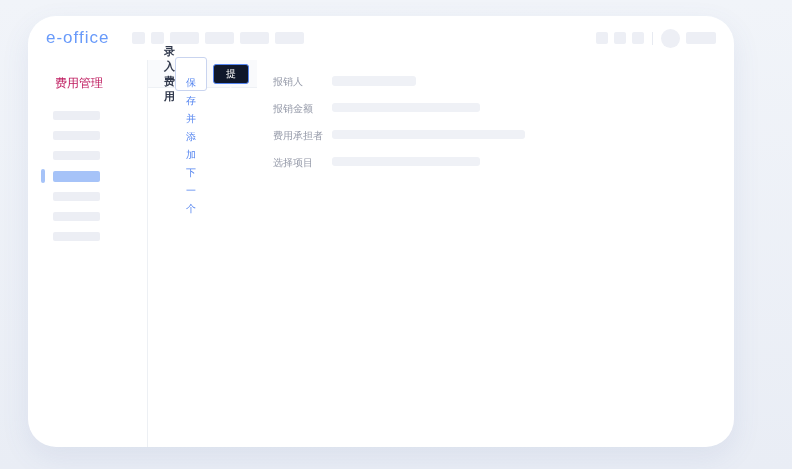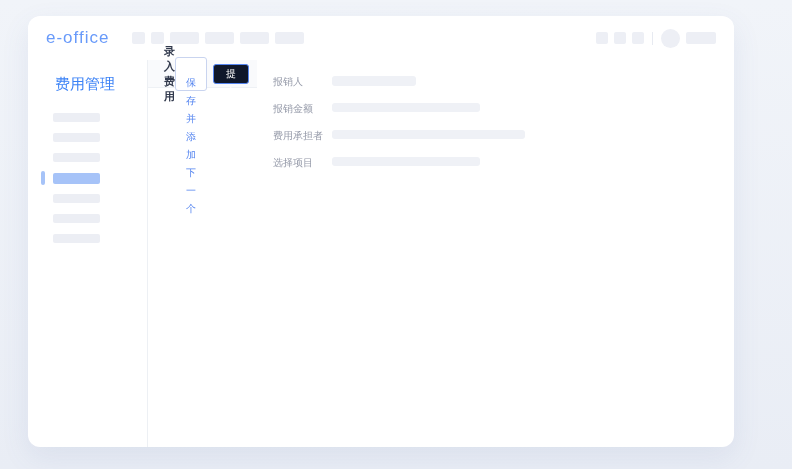--- a/index.html
+++ b/index.html
@@ -8,21 +8,21 @@
     font-family: "Liberation Sans", "DejaVu Sans", sans-serif;
     background: linear-gradient(180deg, #f1f4f9 0%, #e9edf5 100%);
     overflow: hidden;
   }
   .stage { position: relative; width: 792px; height: 469px; }
 
   
   .card {
     position: absolute; left: 28px; top: 16px;
     width: 706px; height: 431px;
-    background: #ffffff; border-radius: 12px;
+    background: #ffffff; border-radius: 28px;
     box-shadow: 0 10px 28px rgba(90, 110, 165, 0.10);
     overflow: hidden;
     display: flex; flex-direction: column;
   }
 
   
   .topbar {
     height: 44px; flex: 0 0 44px;
     display: flex; align-items: center;
     padding: 0 18px;
@@ -44,21 +44,21 @@
 
   
   .body-row { flex: 1; display: flex; min-height: 0; }
 
   
   .sidebar {
     width: 120px; flex: 0 0 120px;
     border-right: 1px solid #edf0f4;
     padding-top: 15px;
   }
-  .side-title { margin-left: 27px; font-size: 15px; color: #3b82f6; }
+  .side-title { margin-left: 27px; font-size: 12px; color: #be185d; }
   .side-items { margin-top: 19px; }
   .side-item { position: relative; height: 9px; margin: 0 0 11px 25px; }
   .side-item .blk {
     width: 47px; height: 9px; border-radius: 2px; background: #ecEEF4;
     background: #eceef4; display: block;
   }
   .side-item.active { height: 11px; margin-bottom: 10px; }
   .side-item.active .blk { width: 47px; height: 11px; background: #a6c3f8; }
   .active-indicator {
     position: absolute; left: -12px; top: -2px;

